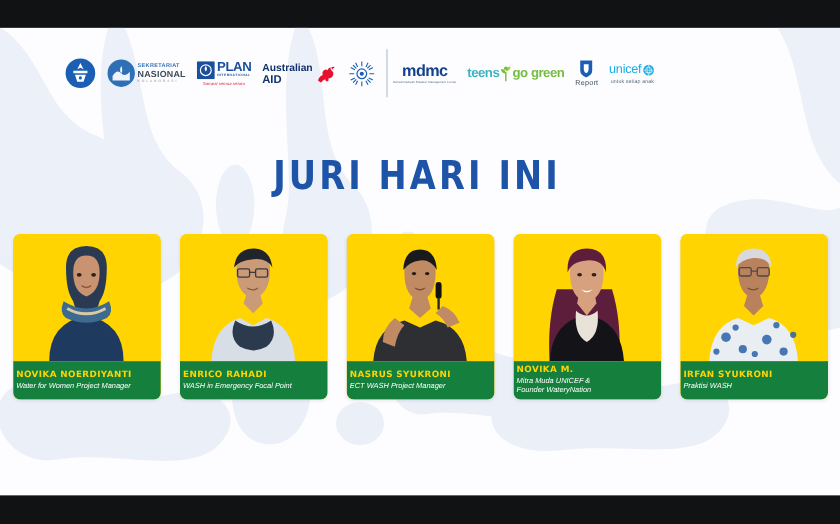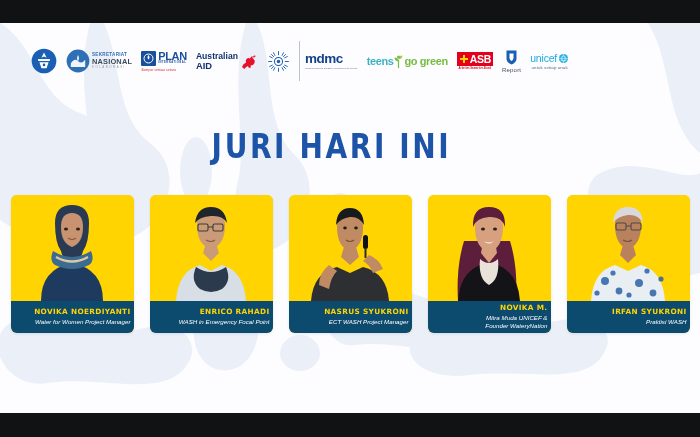--- a/index.html
+++ b/index.html
@@ -69,21 +69,21 @@
     flex: 0 0 auto;
   }
   .logo svg { display: block; }
 
   .logo-text-block { line-height: 1; }
 
   
   #headline {
     position: absolute;
     top: 107px;
-    left: 0;
+    left: 16px;
     width: 663px;
     text-align: center;
     z-index: 4;
   }
   #headline .title {
     display: inline-block;
     font-family: "DejaVu Sans", sans-serif;
     font-size: 28px;
     font-weight: bold;
     letter-spacing: 2.6px;
@@ -123,24 +123,24 @@
     overflow: hidden;
   }
   .portrait svg { display: block; width: 123px; height: 106px; }
 
   .name-band {
     position: absolute;
     left: 0;
     bottom: 0;
     width: 123px;
     height: 32px;
-    background: #0c4a6e;
+    background: #15803d;
     display: flex;
     flex-direction: column;
-    align-items: flex-end;
+    align-items: flex-start;
     justify-content: center;
     padding: 0 3px;
     z-index: 3;
   }
   .judge-name {
     font-family: "DejaVu Sans", sans-serif;
     font-size: 7.3px;
     font-weight: bold;
     letter-spacing: 0.35px;
     color: #ffd400;
@@ -203,21 +203,21 @@
           <path d="M8 24 q6 -10 12 -4 q6 6 12 -2 l0 12 l-24 0 Z" fill="#fff" opacity="0.92"></path>
           <path d="M20 10 q-3 6 0 10 q3 -4 0 -10 Z" fill="#fff"></path>
         </svg>
         <div class="logo-text-block" style="margin-left:2px;">
           <div style="font-size:4.6px;font-weight:bold;color:#2f6fb5;letter-spacing:0.3px;">SEKRETARIAT</div>
           <div style="font-size:7.4px;font-weight:bold;color:#3a4a5a;letter-spacing:0.2px;margin-top:0px;">NASIONAL</div>
           <div style="font-size:2.8px;color:#8a95a3;letter-spacing:1.6px;margin-top:1px;">KOLABORASI</div>
         </div>
       </div>
 
-      <div class="logo" style="flex-direction:column;align-items:flex-start;justify-content:center;">
+      <div class="logo" style="flex-direction:column;align-items:center;justify-content:center;">
         <div style="display:flex;align-items:center;">
           <svg width="15" height="15" viewBox="0 0 30 30">
             <rect width="30" height="30" rx="2" fill="#1a4f9c"></rect>
             <circle cx="15" cy="15" r="9" fill="none" stroke="#fff" stroke-width="2"></circle>
             <path d="M15 8 q4 5 0 9 q-4 -4 0 -9 Z" fill="#fff"></path>
           </svg>
           <div class="logo-text-block" style="margin-left:2px;">
             <div style="font-size:11px;font-weight:bold;color:#1a4f9c;letter-spacing:-0.3px;line-height:1;">PLAN</div>
             <div style="font-size:2.7px;font-weight:bold;color:#1a4f9c;letter-spacing:0.5px;">INTERNATIONAL</div>
           </div>
@@ -254,45 +254,36 @@
             <line x1="29" y1="4" x2="26" y2="10"></line>
             <line x1="14" y1="30" x2="11" y2="36"></line>
             <line x1="4" y1="11" x2="10" y2="14"></line>
             <line x1="30" y1="26" x2="36" y2="29"></line>
           </g>
           <circle cx="20" cy="20" r="7" fill="none" stroke="#1a5fb4" stroke-width="1.8"></circle>
           <circle cx="20" cy="20" r="3" fill="#1a5fb4"></circle>
         </svg>
       </div>
 
-      <div class="logo" style="flex-direction:column;align-items:flex-start;justify-content:center;border-left:1px solid #b9c4d2;padding-left:5px;">
+      <div class="logo" style="flex-direction:column;align-items:center;justify-content:center;border-left:1px solid #b9c4d2;padding-left:5px;">
         <div style="font-size:13.5px;font-weight:bold;color:#13428c;letter-spacing:-0.5px;line-height:1;">mdmc</div>
         <div style="font-size:2.4px;color:#5b6b80;letter-spacing:0.1px;margin-top:1px;">Muhammadiyah Disaster Management Center</div>
       </div>
 
       <div class="logo" style="align-items:center;">
         <div style="font-size:11px;font-weight:bold;color:#3bb3c3;letter-spacing:-0.4px;">teens</div>
         <svg width="9" height="13" viewBox="0 0 18 26" style="margin:0 1px;">
           <path d="M9 26 L9 10" stroke="#76bc43" stroke-width="2.4" fill="none"></path>
           <path d="M9 13 q-8 -1 -8 -8 q8 0 8 8 Z" fill="#76bc43"></path>
           <path d="M9 9 q8 -1 8 -8 q-8 0 -8 8 Z" fill="#a6ce39"></path>
           <circle cx="9" cy="4" r="3" fill="#76bc43"></circle>
         </svg>
         <div style="font-size:11px;font-weight:bold;color:#76bc43;letter-spacing:-0.4px;">go green</div>
       </div>
 
-      <div class="logo" style="flex-direction:column;align-items:center;justify-content:center;">
-        <div style="display:flex;align-items:center;background:#e2001a;padding:1px 2px;">
-          <svg width="10" height="10" viewBox="0 0 20 20">
-            <path d="M8 2 h4 v6 h6 v4 h-6 v6 h-4 v-6 h-6 v-4 h6 Z" fill="#ffd400"></path>
-          </svg>
-          <span style="font-size:10.5px;font-weight:bold;color:#fff;letter-spacing:-0.3px;margin-left:1px;">ASB</span>
-        </div>
-        <div style="font-size:2.6px;font-weight:bold;color:#e2001a;letter-spacing:0.1px;margin-top:1px;">Arbeiter-Samariter-Bund</div>
-      </div>
 
       <div class="logo" style="flex-direction:column;align-items:center;justify-content:center;">
         <svg width="13" height="17" viewBox="0 0 26 34">
           <path d="M3 3 h20 v16 q0 8 -10 12 q-10 -4 -10 -12 Z" fill="#1a5fb4"></path>
           <path d="M9 9 h8 v9 q0 4 -4 6 q-4 -2 -4 -6 Z" fill="#fff"></path>
         </svg>
         <div style="font-size:6px;color:#41505f;letter-spacing:0.2px;margin-top:1px;">Report</div>
       </div>
 
       <div class="logo" style="flex-direction:column;align-items:center;justify-content:center;">

